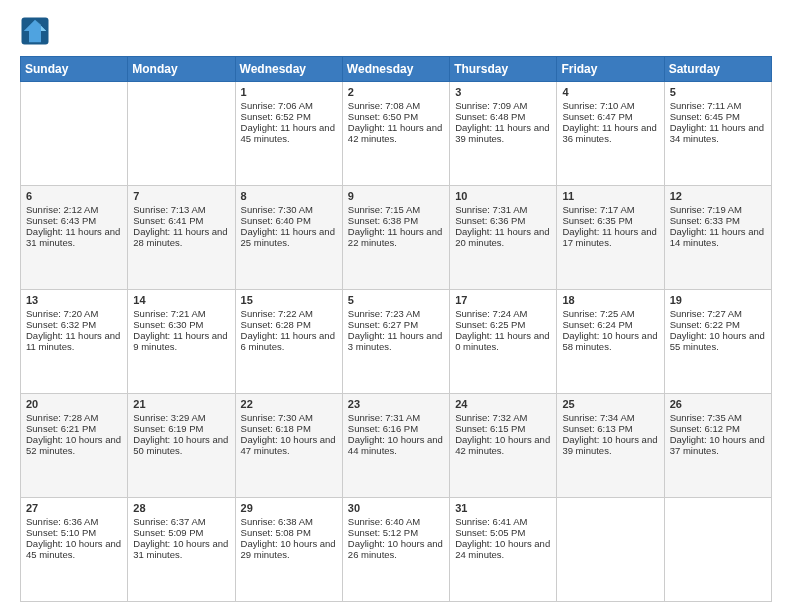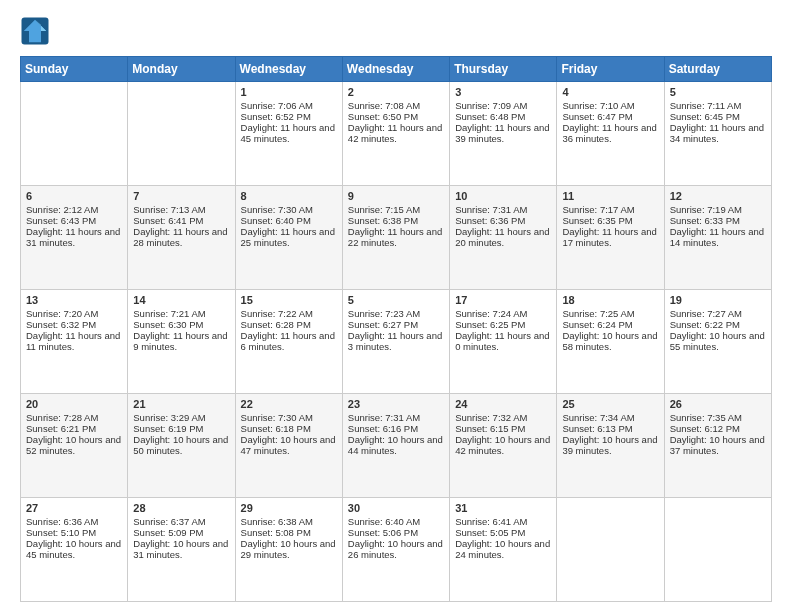--- a/index.html
+++ b/index.html
@@ -304,21 +304,21 @@
           </td>
           <td>
             <span class="day-num">29</span>
             <div>Sunrise: 6:38 AM</div>
             <div>Sunset: 5:08 PM</div>
             <div>Daylight: 10 hours and 29 minutes.</div>
           </td>
           <td>
             <span class="day-num">30</span>
             <div>Sunrise: 6:40 AM</div>
-            <div>Sunset: 5:06 PM</div>
+            <div>Sunset: 5:12 PM</div>
             <div>Daylight: 10 hours and 26 minutes.</div>
           </td>
           <td>
             <span class="day-num">31</span>
             <div>Sunrise: 6:41 AM</div>
             <div>Sunset: 5:05 PM</div>
             <div>Daylight: 10 hours and 24 minutes.</div>
           </td>
           <td class="empty"></td>
           <td class="empty"></td>

